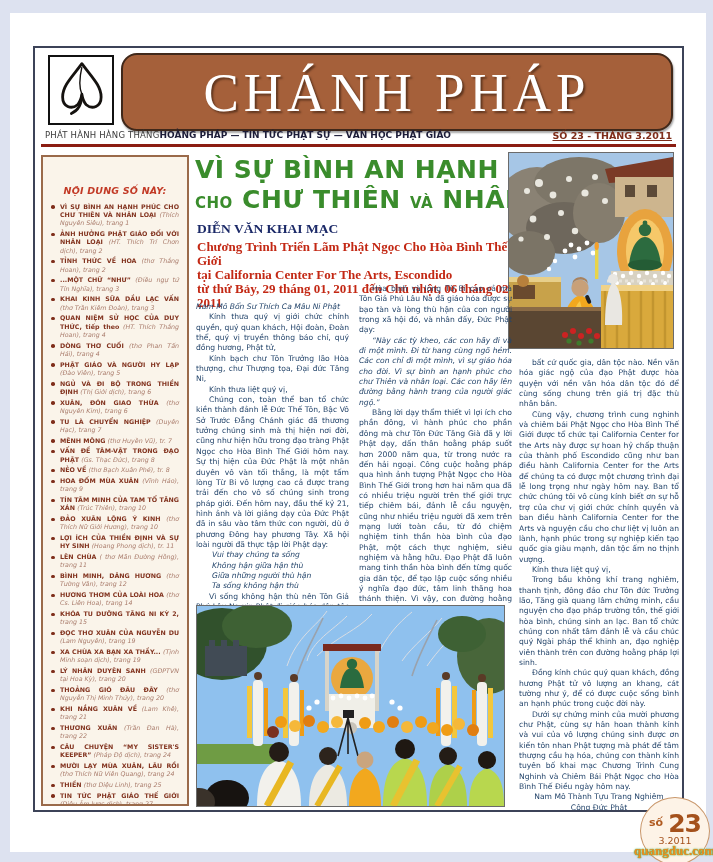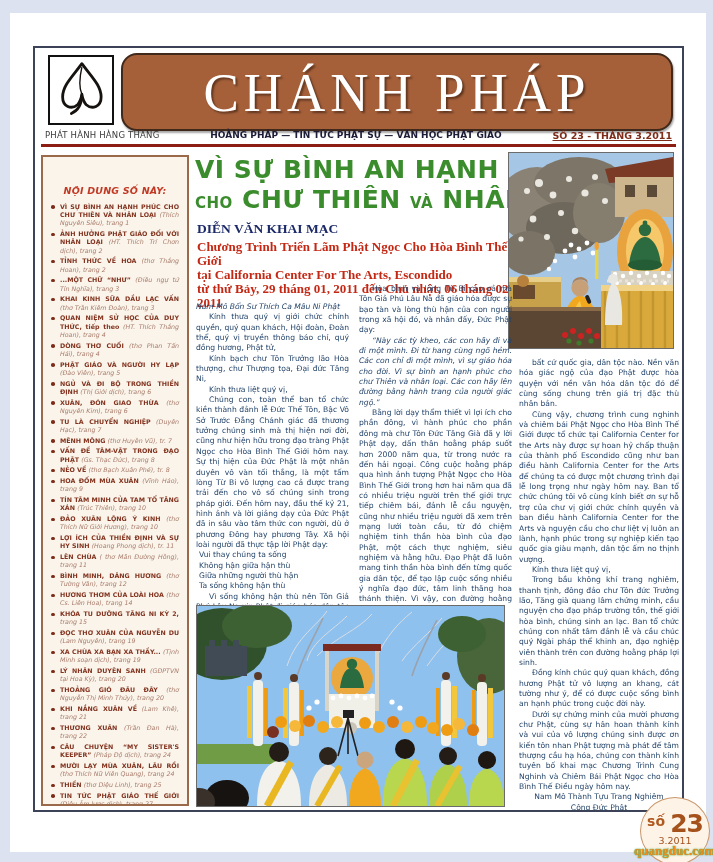--- a/index.html
+++ b/index.html
@@ -10,21 +10,21 @@
   
   .masthead{position:absolute;left:0;top:0;width:100%;height:96px;}
   .logo-box{position:absolute;left:13px;top:7px;width:62px;height:66px;background:#fff;border:2px solid #111;}
   .logo-box svg{display:block;margin:2px auto 0;}
   .banner{position:absolute;left:86px;top:5px;width:548px;height:74px;background:#a5603a;border:2px solid #40281a;border-radius:16px;
           display:flex;align-items:center;justify-content:center;box-shadow:1px 2px 2px rgba(0,0,0,.35);}
   .banner-title{font-family:"Liberation Serif",serif;color:#ffffff;font-size:53px;letter-spacing:5px;white-space:nowrap;
           text-shadow:2px 2px 2px rgba(40,20,10,.55);transform:scaleY(1.04);}
   .subbar{position:absolute;left:10px;right:10px;top:80px;height:14px;display:flex;align-items:center;}
   .tag-left{flex:0 0 auto;font-size:8.5px;color:#3a3a3a;letter-spacing:.2px;}
-  .tag-center{flex:1 1 auto;text-align:center;font-size:9px;font-weight:bold;color:#1c1c38;}
+  .tag-center{flex:1 1 auto;text-align:left;font-size:9px;font-weight:bold;color:#1c1c38;}
   .tag-right{flex:0 0 auto;font-size:9.5px;font-weight:bold;color:#7e2d1a;text-decoration:underline;}
   .red-rule{position:absolute;left:6px;right:6px;top:96px;height:3px;background:#8b1d12;}
   
   .toc{position:absolute;left:6px;top:107px;width:148px;height:651px;background:#faf4ea;border:2px solid #9a6a4a;
        box-sizing:border-box;padding:8px 8px 4px 8px;overflow:hidden;}
   .toc-heading{text-align:center;color:#c23a26;font-weight:bold;font-style:italic;font-size:9.5px;margin:20px 0 7px 0;letter-spacing:.2px;}
   .toc ul{list-style:none;margin:0;padding:0;}
   .toc li{position:relative;padding-left:9px;margin-bottom:2.6px;font-size:6.3px;line-height:8.2px;text-align:justify;}
   .toc li::before{content:"";position:absolute;left:0;top:2.4px;width:3.5px;height:3.5px;border-radius:50%;background:#7e2d1a;}
   .toc-t{font-weight:bold;color:#82331f;}
@@ -38,31 +38,31 @@
   .subtitle{position:absolute;left:162px;top:192px;width:330px;font-family:"Liberation Serif",serif;font-weight:bold;
             font-size:13px;line-height:14px;color:#c32814;}
   
   .bcol{position:absolute;color:#24456b;font-size:7.6px;line-height:10.35px;text-align:justify;overflow:hidden;}
   .col1{left:161px;top:254px;width:153px;height:321px;}
   .col2{left:324px;top:236px;width:153px;height:321px;}
   .col3{left:484px;top:310px;width:160px;height:452px;}
   .bcol p{margin:0;text-indent:13px;}
   .bcol p.noind{text-indent:0;}
   .it{font-style:italic;}
-  .verse p{text-indent:0;margin-left:3px;}
+  .verse p{text-indent:0;margin-left:16px;font-style:italic;}
   .centerl{text-align:center;text-indent:0 !important;}
   
   .photo{position:absolute;border:1px solid #6b6b6b;box-sizing:border-box;}
   .photo-top{left:473px;top:104px;width:166px;height:197px;}
   .photo-bottom{left:161px;top:557px;width:309px;height:202px;}
   .photo svg{display:block;}
   
   .badge{position:absolute;left:630px;top:784px;width:70px;height:68px;border-radius:50%;background:#fdf3e7;border:1.5px solid #c9976b;
          box-sizing:border-box;text-align:center;z-index:5;}
-  .badge .so{display:inline-block;font-size:14px;font-weight:bold;color:#b05a20;vertical-align:6px;}
+  .badge .so{display:inline-block;font-size:11px;font-weight:bold;color:#b05a20;vertical-align:6px;}
   .badge .num{display:inline-block;font-size:25px;font-weight:bold;color:#a4511c;letter-spacing:-1px;margin-top:11px;}
   .badge .date{font-size:9.5px;font-weight:normal;color:#a4511c;margin-top:-3px;}
   .watermark{position:absolute;left:634px;top:843px;font-family:"Liberation Serif",serif;font-weight:bold;font-size:13px;
              color:#f08c1e;text-shadow:0 0 2px #46a33c, 0 0 1px #46a33c;z-index:6;}
 </style>
 </head>
 <body>
 
 <div id="stage">
   <div class="page">

